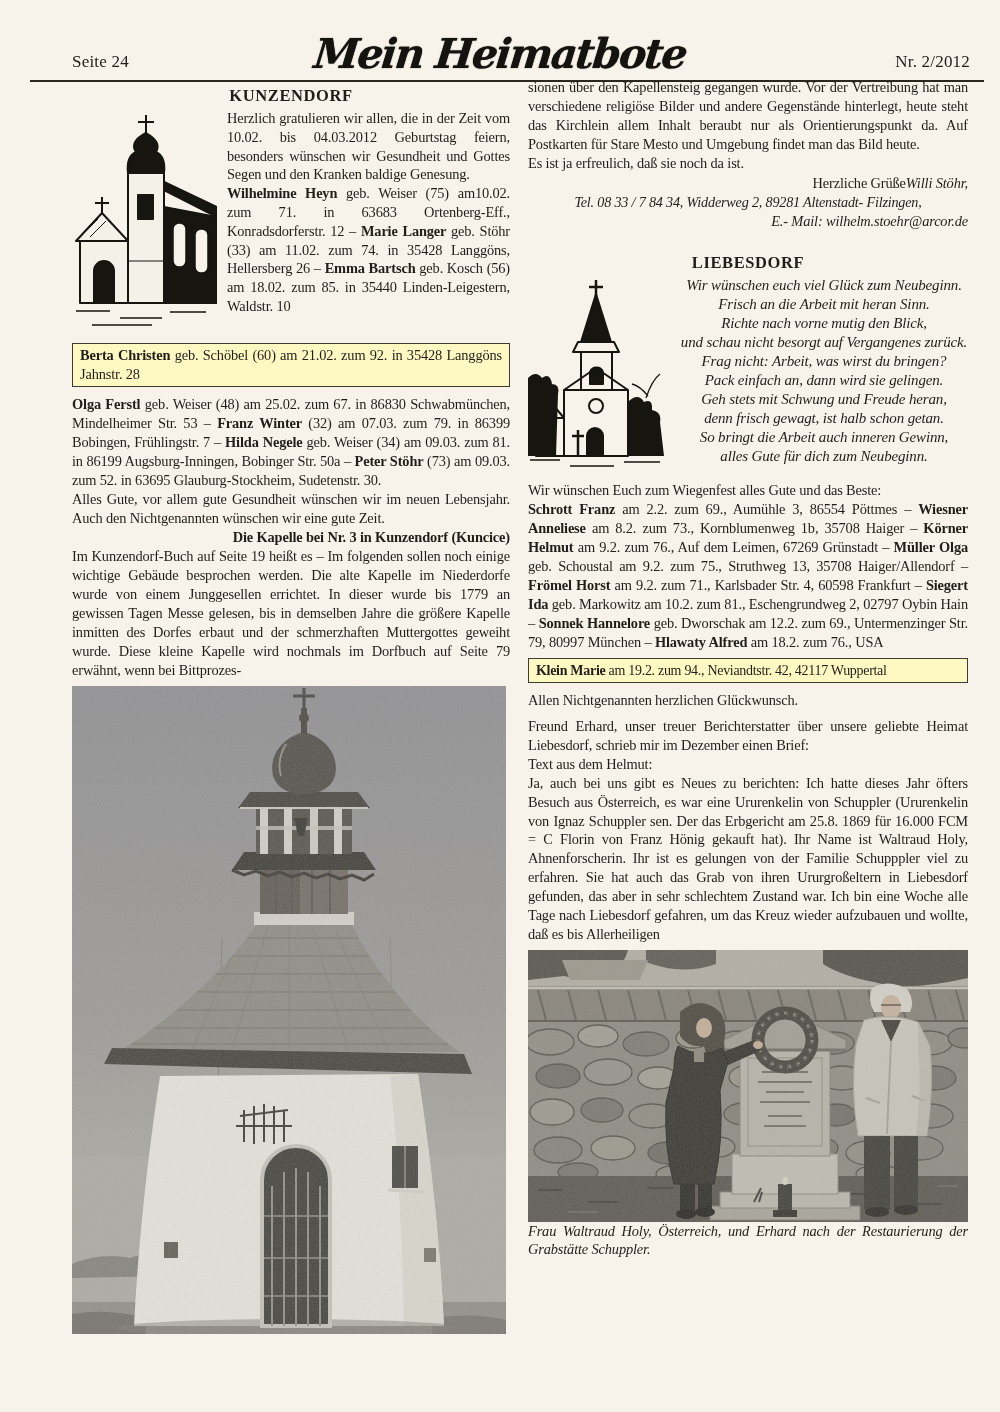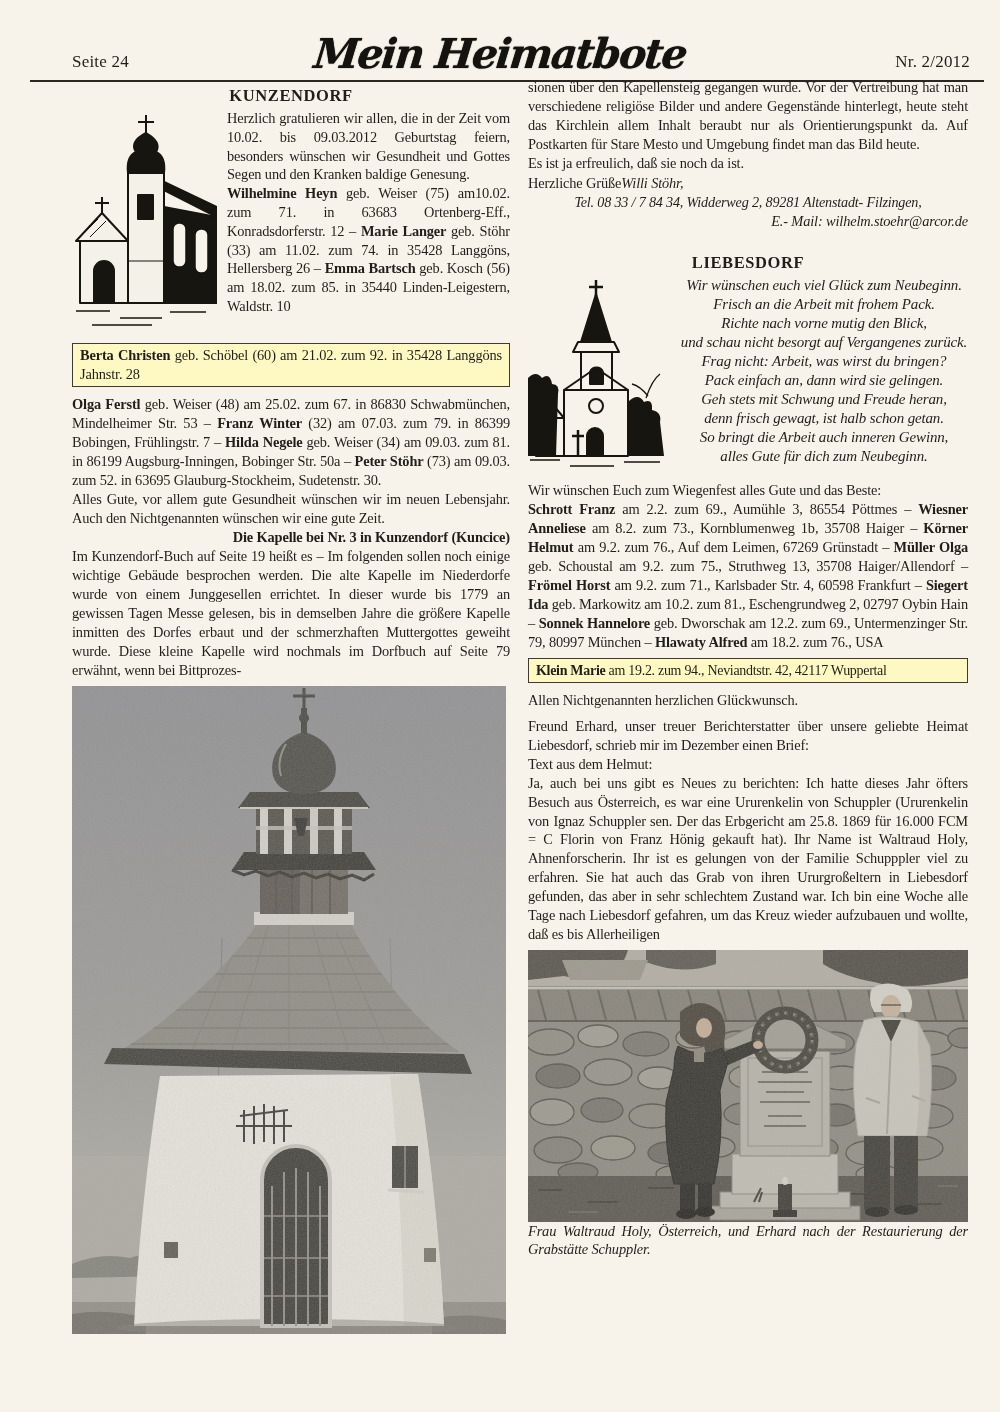--- a/index.html
+++ b/index.html
@@ -23,21 +23,21 @@
                 line-height:20px;margin:0 0 3px 0;}
   .subhead{font-weight:700;text-align:right;margin:4px 0 2px 0;}
   
   .lwrap{position:relative;min-height:228px;line-height:18.8px;}
   .lwrap .sketch{position:absolute;left:0;top:2px;}
   .lwrap .wraptext{margin-left:155px;}
   .infobox{border:1.3px solid #3f3b33;background:#fef9c3;padding:2px 7px;margin:6px 0 8px 0;}
   .photo{display:block;margin-top:6px;}
   
   .remark{text-align:left;}
-  .sigrow{display:flex;justify-content:flex-start;margin-top:1px;}
+  .sigrow{display:flex;justify-content:flex-end;margin-top:1px;}
   .sig-i{font-style:italic;}
   .center-i{font-style:italic;text-align:center;font-size:14.2px;letter-spacing:-.2px;}
   .right-i{font-style:italic;text-align:right;}
   .rhead{margin-top:22px;}
   .rwrap{position:relative;min-height:200px;margin:3px 0 5px 0;}
   .rwrap .sketch{position:absolute;left:0;top:4px;}
   .poem{margin-left:152px;font-style:italic;text-align:center;font-size:15px;line-height:19px;} .mt7{margin-top:7px;}
   .letterblock{line-height:18.9px;}
   .caption{font-style:italic;margin-top:5px;line-height:18.5px;}
   svg{display:block;}
@@ -73,21 +73,21 @@
           <line x1="30" y1="102" x2="30" y2="86"></line>
             <line x1="23" y1="92" x2="37" y2="92"></line>
           <rect x="8" y="130" width="48" height="62" fill="#f4f1e8"></rect>
           <path d="M22,192 v-32 a10,10 0 0 1 20,0 v32 z" fill="#17150f"></path>
           <line x1="10" y1="124" x2="26" y2="108" stroke-width="1"></line>
           <line x1="18" y1="126" x2="34" y2="110" stroke-width="1"></line>
           <path d="M4,200 h34 M48,207 h42 M98,201 h36 M20,214 h60" stroke-width="1.3"></path>
         </g>
       </svg>
       <div class="wraptext">
-        <p>Herzlich gratulieren wir allen, die in der Zeit vom 10.02. bis 09.03.2012 Geburtstag feiern, besonders wünschen wir Gesundheit und Gottes Segen und den Kranken baldige Genesung.</p>
+        <p>Herzlich gratulieren wir allen, die in der Zeit vom 10.02. bis 04.03.2012 Geburtstag feiern, besonders wünschen wir Gesundheit und Gottes Segen und den Kranken baldige Genesung.</p>
         <p><span style="font-weight: 700;">Wilhelmine Heyn</span><span> geb. Weiser (75) am10.02. zum 71. in 63683 Ortenberg-Eff., Konradsdorferstr. 12 – </span><span style="font-weight: 700;">Marie Langer</span><span> geb. Stöhr (33) am 11.02. zum 74. in 35428 Langgöns, Hellersberg 26 – </span><span style="font-weight: 700;">Emma Bartsch</span><span> geb. Kosch (56) am 18.02. zum 85. in 35440 Linden-Leigestern, Waldstr. 10</span></p>
       </div>
     </div>
 
     <div class="infobox">
       <p><span style="font-weight: 700;">Berta Christen</span><span> geb. Schöbel (60) am 21.02. zum 92. in 35428 Langgöns Jahnstr. 28</span></p>
     </div>
 
     <p><span style="font-weight: 700;">Olga Ferstl</span><span> geb. Weiser (48) am 25.02. zum 67. in 86830 Schwabmünchen, Mindelheimer Str. 53 – </span><span style="font-weight: 700;">Franz Winter</span><span> (32) am 07.03. zum 79. in 86399 Bobingen, Frühlingstr. 7 – </span><span style="font-weight: 700;">Hilda Negele</span><span> geb. Weiser (34) am 09.03. zum 81. in 86199 Augsburg-Inningen, Bobinger Str. 50a – </span><span style="font-weight: 700;">Peter Stöhr</span><span> (73) am 09.03. zum 52. in 63695 Glauburg-Stockheim, Sudetenstr. 30.</span></p>
     <p>Alles Gute, vor allem gute Gesundheit wünschen wir im neuen Lebensjahr. Auch den Nichtgenannten wünschen wir eine gute Zeit.</p>
@@ -205,21 +205,21 @@
           <path d="M0,98 q8,-8 14,0 q8,-6 10,6 q8,0 6,10 l-2,62 H0 Z" fill="#17150f" stroke="none"></path>
           <path d="M100,122 q10,-10 16,0 q9,-4 8,8 q10,2 8,12 l4,34 h-36 Z" fill="#17150f" stroke="none"></path>
           <path d="M118,118 q6,-18 14,-24 m-12,22 q-8,-10 -16,-12" stroke-width="1.3"></path>
           <line x1="50" y1="150" x2="50" y2="176" stroke-width="2.5"></line>
             <line x1="44" y1="156" x2="56" y2="156" stroke-width="2.5"></line>
           <path d="M2,180 h30 M42,186 h44 M96,182 h36" stroke-width="1.3"></path>
         </g>
       </svg>
       <div class="poem">
           <div>Wir wünschen euch viel Glück zum Neubeginn.</div>
-          <div>Frisch an die Arbeit mit frohem Pack.</div>
+          <div>Frisch an die Arbeit mit heran Sinn.</div>
           <div>Richte nach vorne mutig den Blick,</div>
           <div>und schau nicht besorgt auf Vergangenes zurück.</div>
           <div>Frag nicht: Arbeit, was wirst du bringen?</div>
           <div>Pack einfach an, dann wird sie gelingen.</div>
           <div>Geh stets mit Schwung und Freude heran,</div>
           <div>denn frisch gewagt, ist halb schon getan.</div>
           <div>So bringt die Arbeit auch inneren Gewinn,</div>
           <div>alles Gute für dich zum Neubeginn.</div>
         </div>
     </div>

